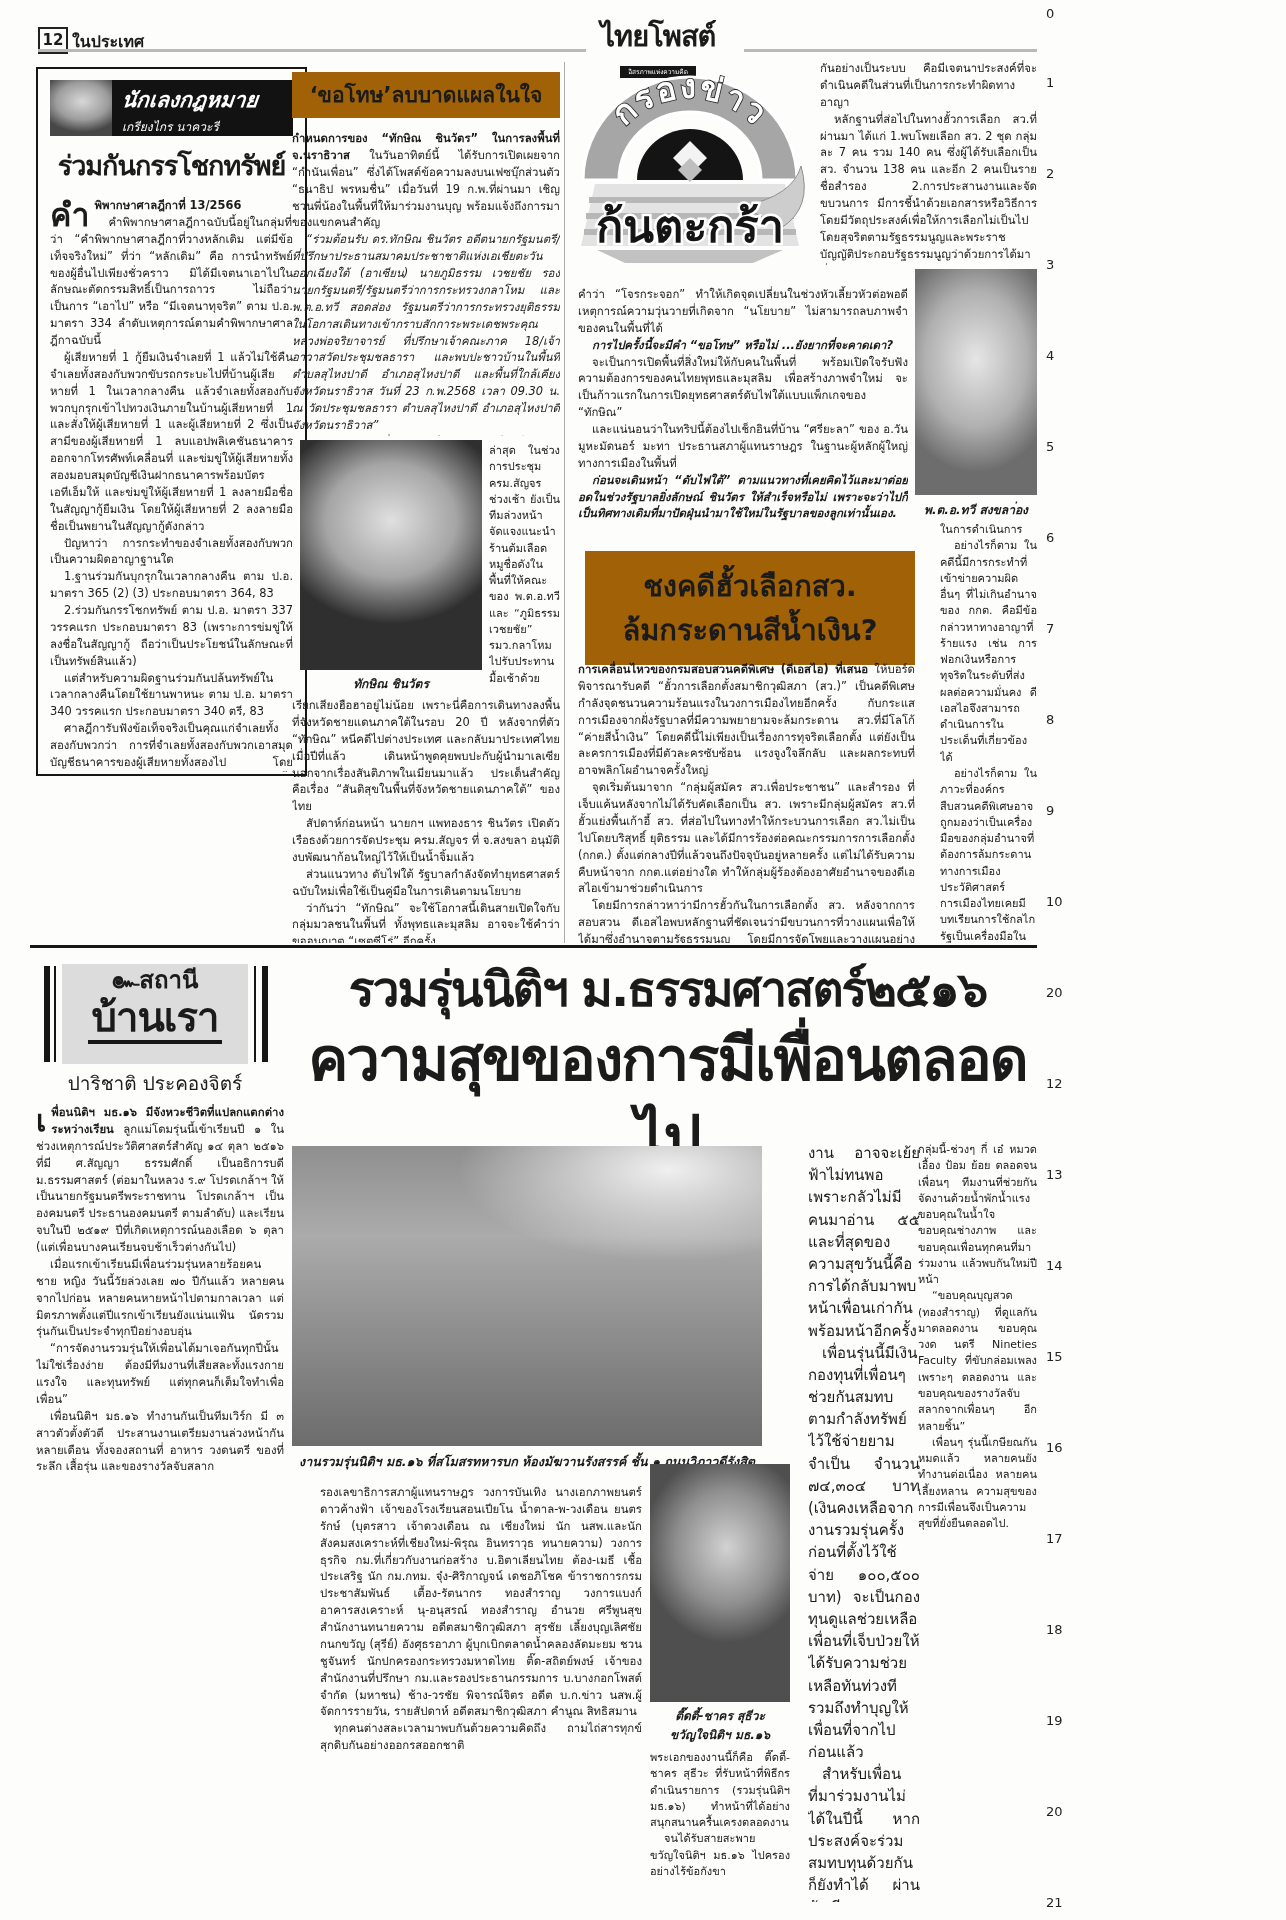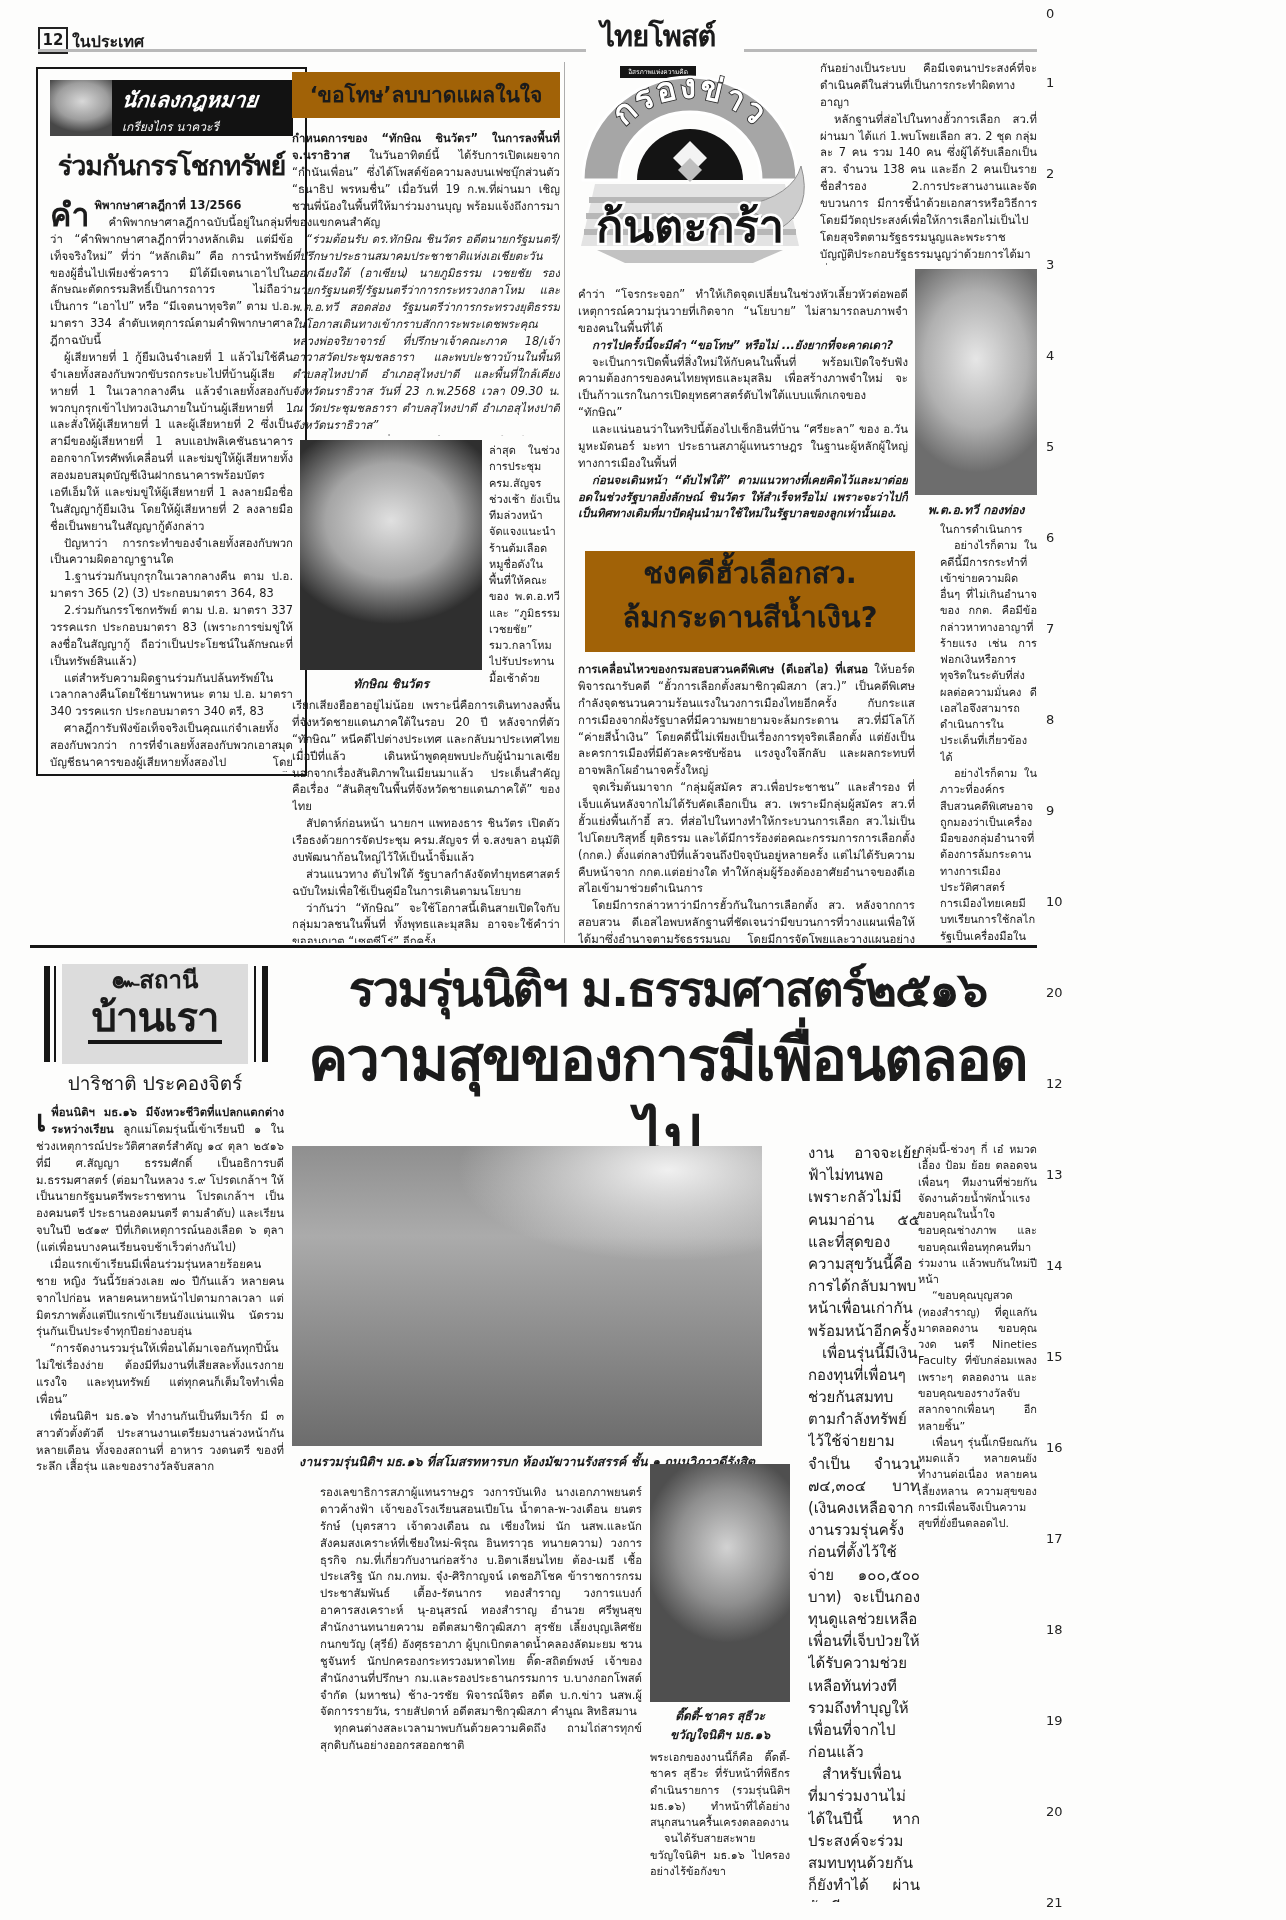--- a/index.html
+++ b/index.html
@@ -126,31 +126,31 @@
     <text x="123" y="184" text-anchor="middle" font-size="45" font-weight="900" fill="#141414" stroke="#ffffff" stroke-width="5" style="paint-order:stroke">ก้นตะกร้า</text>
   </svg>
 
   <div class="abs np" style="left:820px;top:60px;width:217px;height:205px;">
     <p class="ni">กันอย่างเป็นระบบ คือมีเจตนาประสงค์ที่จะดำเนินคดีในส่วนที่เป็นการกระทำผิดทางอาญา</p>
     <p>หลักฐานที่ส่อไปในทางฮั้วการเลือก สว.ที่ผ่านมา ได้แก่ 1.พบโพยเลือก สว. 2 ชุด กลุ่มละ 7 คน รวม 140 คน ซึ่งผู้ได้รับเลือกเป็น สว. จำนวน 138 คน และอีก 2 คนเป็นรายชื่อสำรอง 2.การประสานงานและจัดขบวนการ มีการชี้นำด้วยเอกสารหรือวิธีการ โดยมีวัตถุประสงค์เพื่อให้การเลือกไม่เป็นไปโดยสุจริตตามรัฐธรรมนูญและพระราชบัญญัติประกอบรัฐธรรมนูญว่าด้วยการได้มาซึ่ง สว.</p>
 
   </div>
 
   <div class="abs ph ph-tawee" style="left:915px;top:269px;width:122px;height:226px;"></div>
-  <div class="abs cap" style="left:895px;top:500px;width:162px;">พ.ต.อ.ทวี กองท่อง</div>
+  <div class="abs cap" style="left:895px;top:500px;width:162px;">พ.ต.อ.ทวี สงขลา่อง</div>
 
   <div class="abs np" style="left:578px;top:286px;width:330px;height:258px;">
     <p class="ni">คำว่า “โจรกระจอก” ทำให้เกิดจุดเปลี่ยนในช่วงหัวเลี้ยวหัวต่อพอดี เหตุการณ์ความวุ่นวายที่เกิดจาก “นโยบาย” ไม่สามารถลบภาพจำของคนในพื้นที่ได้</p>
     <p class="bi">การไปครั้งนี้จะมีคำ “ขอโทษ” หรือไม่ ...ยังยากที่จะคาดเดา?</p>
     <p>จะเป็นการเปิดพื้นที่สิ่งใหม่ให้กับคนในพื้นที่ พร้อมเปิดใจรับฟังความต้องการของคนไทยพุทธและมุสลิม เพื่อสร้างภาพจำใหม่ จะเป็นก้าวแรกในการเปิดยุทธศาสตร์ดับไฟใต้แบบแพ็กเกจของ “ทักษิณ”</p>
     <p>และแน่นอนว่าในทริปนี้ต้องไปเช็กอินที่บ้าน “ศรียะลา” ของ อ.วันมูหะมัดนอร์ มะทา ประธานสภาผู้แทนราษฎร ในฐานะผู้หลักผู้ใหญ่ทางการเมืองในพื้นที่</p>
     <p class="bi">ก่อนจะเดินหน้า “ดับไฟใต้” ตามแนวทางที่เคยคิดไว้และมาต่อยอดในช่วงรัฐบาลยิ่งลักษณ์ ชินวัตร ให้สำเร็จหรือไม่ เพราะจะว่าไปก็เป็นทิศทางเดิมที่มาปัดฝุ่นนำมาใช้ใหม่ในรัฐบาลของลูกเท่านั้นเอง.</p>
   </div>
 
-  <div class="abs graybox" style="left:585px;top:551px;width:330px;height:100px;text-align:center;padding-top:1px;">
+  <div class="abs graybox" style="left:585px;top:551px;width:330px;height:100px;text-align:center;padding-top:14px;">
     <div style="font-size:29px;font-weight:900;line-height:1.5;">ชงคดีฮั้วเลือกสว.</div>
     <div style="font-size:29px;font-weight:900;line-height:1.5;">ล้มกระดานสีน้ำเงิน?</div>
   </div>
 
   <div class="abs np" style="left:578px;top:661px;width:337px;height:282px;">
     <p class="ni"><span class="b">การเคลื่อนไหวของกรมสอบสวนคดีพิเศษ (ดีเอสไอ) ที่เสนอ</span> <span>ให้บอร์ดพิจารณารับคดี “ฮั้วการเลือกตั้งสมาชิกวุฒิสภา (สว.)” เป็นคดีพิเศษ กำลังจุดชนวนความร้อนแรงในวงการเมืองไทยอีกครั้ง กับกระแสการเมืองจากฝั่งรัฐบาลที่มีความพยายามจะล้มกระดาน สว.ที่มีโลโก้ “ค่ายสีน้ำเงิน” โดยคดีนี้ไม่เพียงเป็นเรื่องการทุจริตเลือกตั้ง แต่ยังเป็นละครการเมืองที่มีตัวละครซับซ้อน แรงจูงใจลึกลับ และผลกระทบที่อาจพลิกโผอำนาจครั้งใหญ่</span></p>
     <p>จุดเริ่มต้นมาจาก “กลุ่มผู้สมัคร สว.เพื่อประชาชน” และสำรอง ที่เจ็บแค้นหลังจากไม่ได้รับคัดเลือกเป็น สว. เพราะมีกลุ่มผู้สมัคร สว.ที่ฮั้วแย่งพื้นเก้าอี้ สว. ที่ส่อไปในทางทำให้กระบวนการเลือก สว.ไม่เป็นไปโดยบริสุทธิ์ ยุติธรรม และได้มีการร้องต่อคณะกรรมการการเลือกตั้ง (กกต.) ตั้งแต่กลางปีที่แล้วจนถึงปัจจุบันอยู่หลายครั้ง แต่ไม่ได้รับความคืบหน้าจาก กกต.แต่อย่างใด ทำให้กลุ่มผู้ร้องต้องอาศัยอำนาจของดีเอสไอเข้ามาช่วยดำเนินการ</p>
     <p>โดยมีการกล่าวหาว่ามีการฮั้วกันในการเลือกตั้ง สว. หลังจากการสอบสวน ดีเอสไอพบหลักฐานที่ชัดเจนว่ามีขบวนการที่วางแผนเพื่อให้ได้มาซึ่งอำนาจตามรัฐธรรมนูญ โดยมีการจัดโพยและวางแผนอย่างเป็นระบบ</p>
   </div>
 

